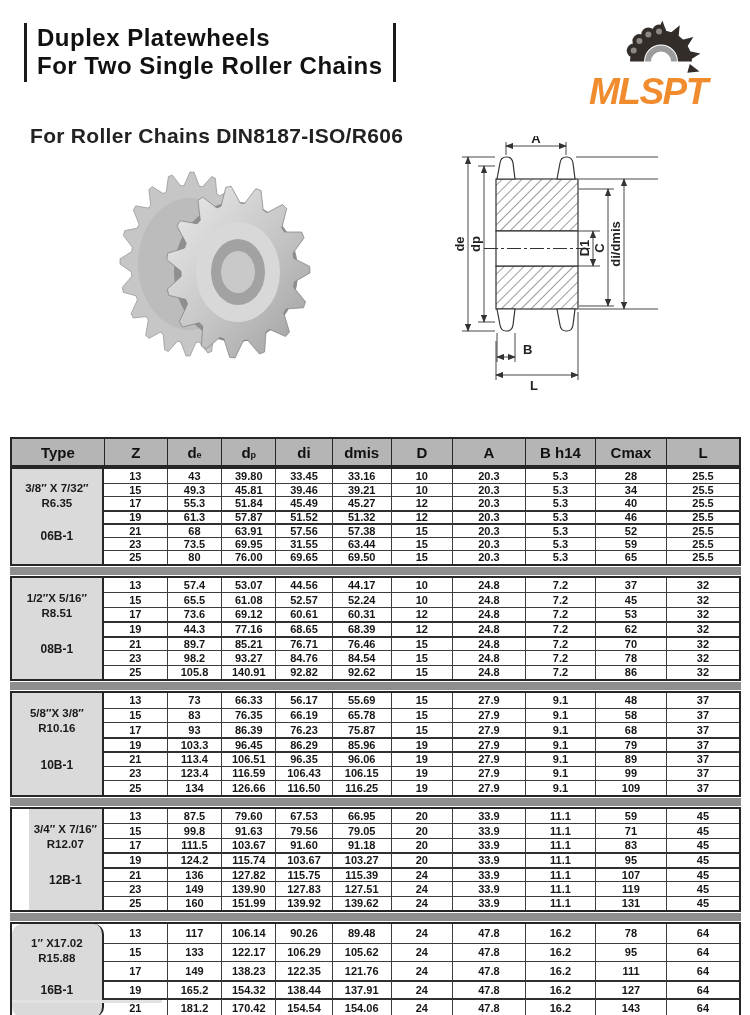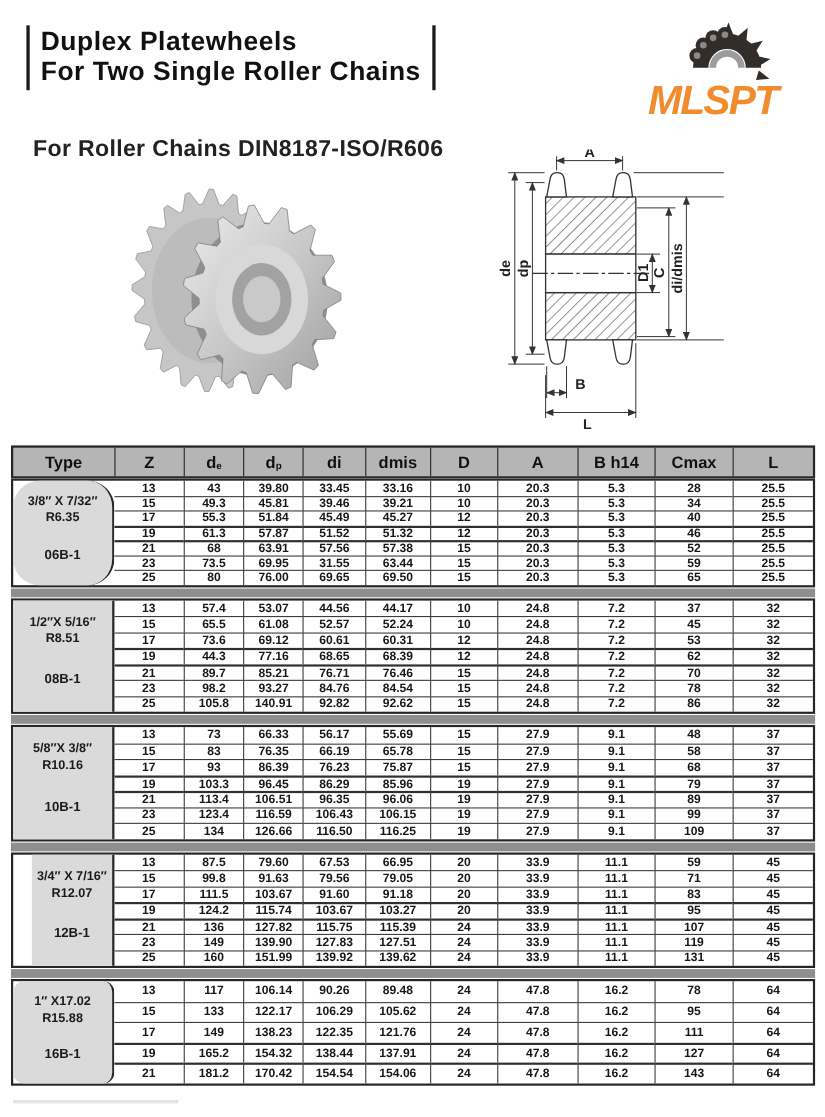--- a/index.html
+++ b/index.html
@@ -14,21 +14,21 @@
   .logo { position:absolute; left:585px; top:14px; width:160px; height:96px; }
 
   .subtitle { position:absolute; left:30px; top:124px; font-size:21px; font-weight:bold; color:#222; letter-spacing:.3px; }
 
   .photo { position:absolute; left:118px; top:160px; width:196px; height:216px; }
   .diagram { position:absolute; left:426px; top:136px; width:316px; height:264px; }
 
   
   .table-wrap { position:absolute; left:10px; top:405px; width:731px; }
   .tgrid { display:grid; grid-template-columns:93fr 64fr 55fr 55fr 57fr 60fr 62fr 74fr 71fr 72fr 74fr; }
-  .thead { height:30px; background:#b5b5b5; border:2px solid #262626; }
+  .thead { height:30px; background:#b5b5b5; border:2px solid #262626;margin-top:32px; }
   .thead .hcell { display:flex; align-items:center; justify-content:center; font-size:15px; font-weight:bold; border-left:1px solid #262626; color:#111; }
   .thead .hcell:first-child { border-left:none; }
   .hcell sub { font-size:9px; font-weight:bold; transform:translateY(3px); }
   .tgroup { border:2px solid #262626; grid-auto-rows:var(--rh); background:#fff; }
   .sep { height:8px; background:#8e8e8e; margin:1px 0; }
   .typecell { grid-column:1; background:#dadada; border-right:2px solid #262626; position:relative; }
   .t-size { position:absolute; top:13%; left:0; right:0; text-align:center; font-weight:bold; font-size:11.5px; line-height:1.3; color:#1a1a1a; }
   .t-code { position:absolute; top:64%; left:0; right:0; text-align:center; font-weight:bold; font-size:12px; color:#1a1a1a; }
   .cell { display:flex; align-items:center; justify-content:center; font-size:11px; font-weight:bold; color:#161616; border-left:1px solid #3c3c3c; }
   .cell.c0 { border-left:none; }
@@ -194,21 +194,21 @@
       </div>
       <div class="hcell">
         <span>Cmax</span>
       </div>
       <div class="hcell">
         <span>L</span>
       </div>
     </div>
   <div id="tbody">
       <div class="tgroup tgrid" style="--rh: 13.5px;">
-        <div class="typecell" style="grid-row: 1 / span 7; border-radius: 24px;">
+        <div class="typecell" style="grid-row: 1 / span 7;">
           <div class="t-size">3/8″ X 7/32″<br>R6.35</div>
           <div class="t-code">06B-1</div>
         </div>
         <div class="cell c0">13</div>
         <div class="cell">43</div>
         <div class="cell">39.80</div>
         <div class="cell">33.45</div>
         <div class="cell">33.16</div>
         <div class="cell">10</div>
         <div class="cell">20.3</div>

